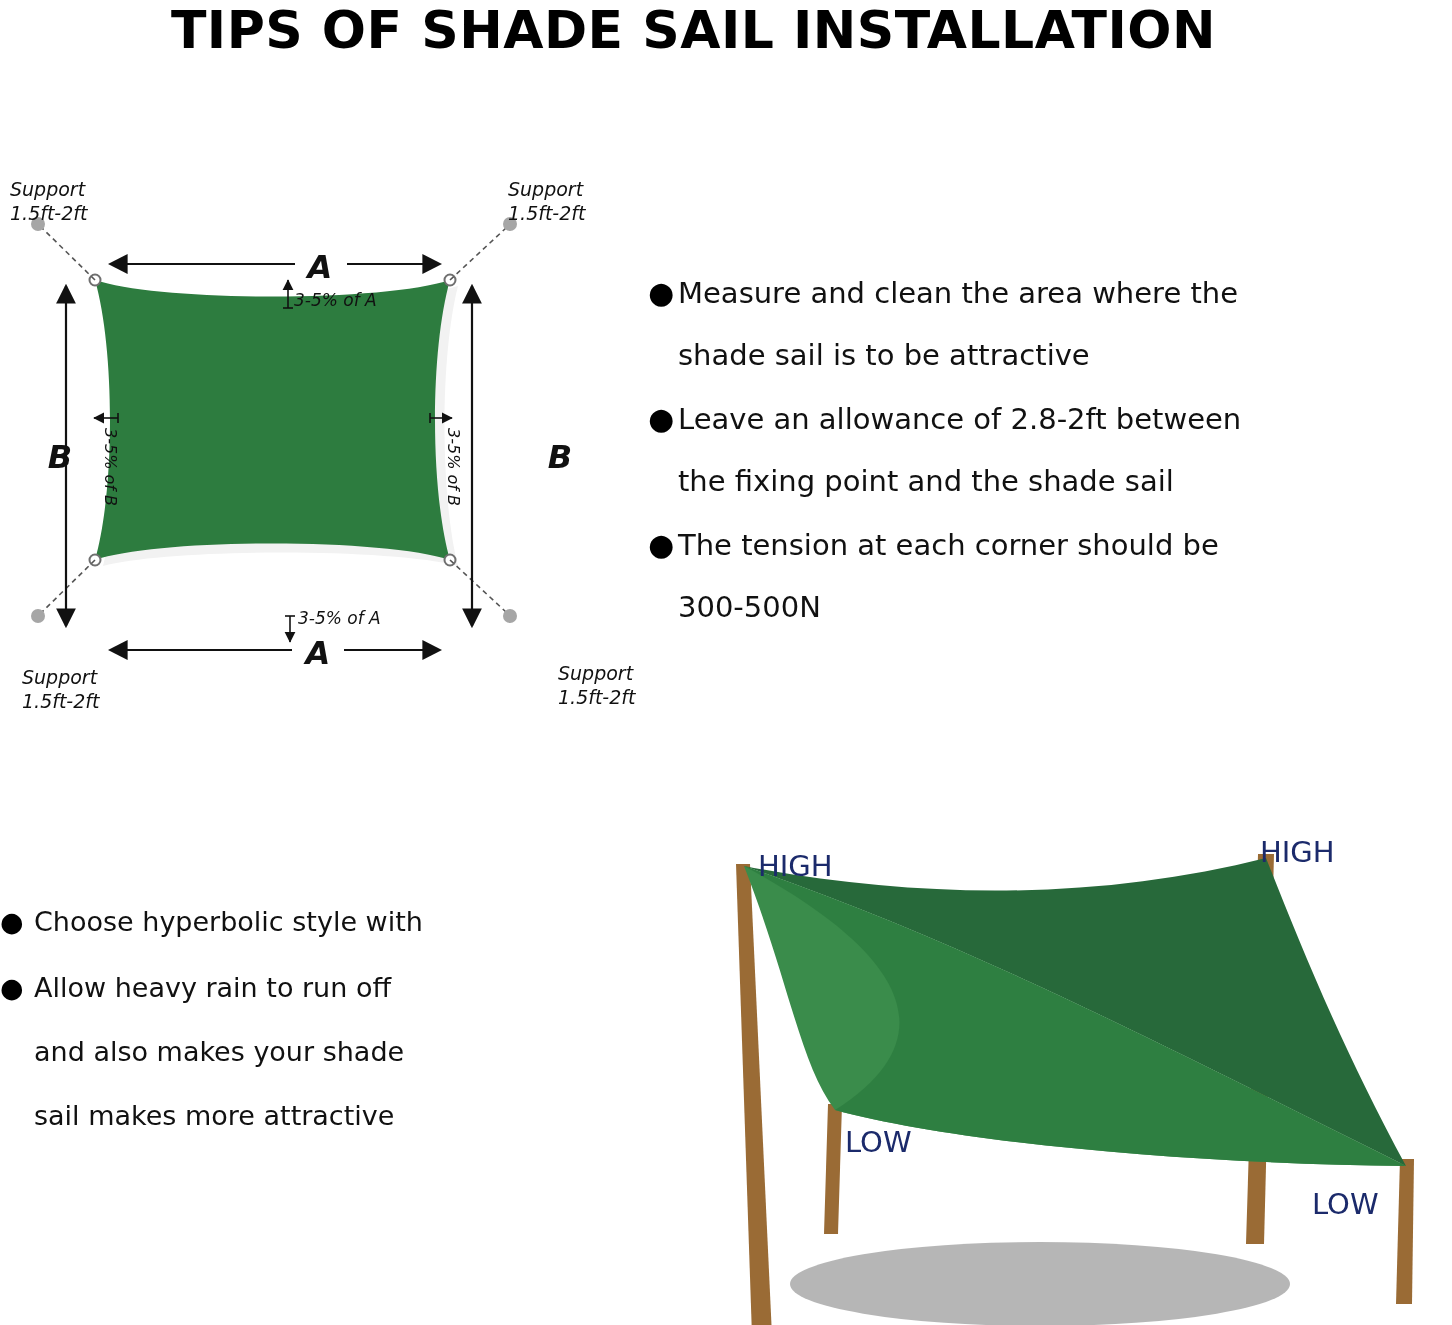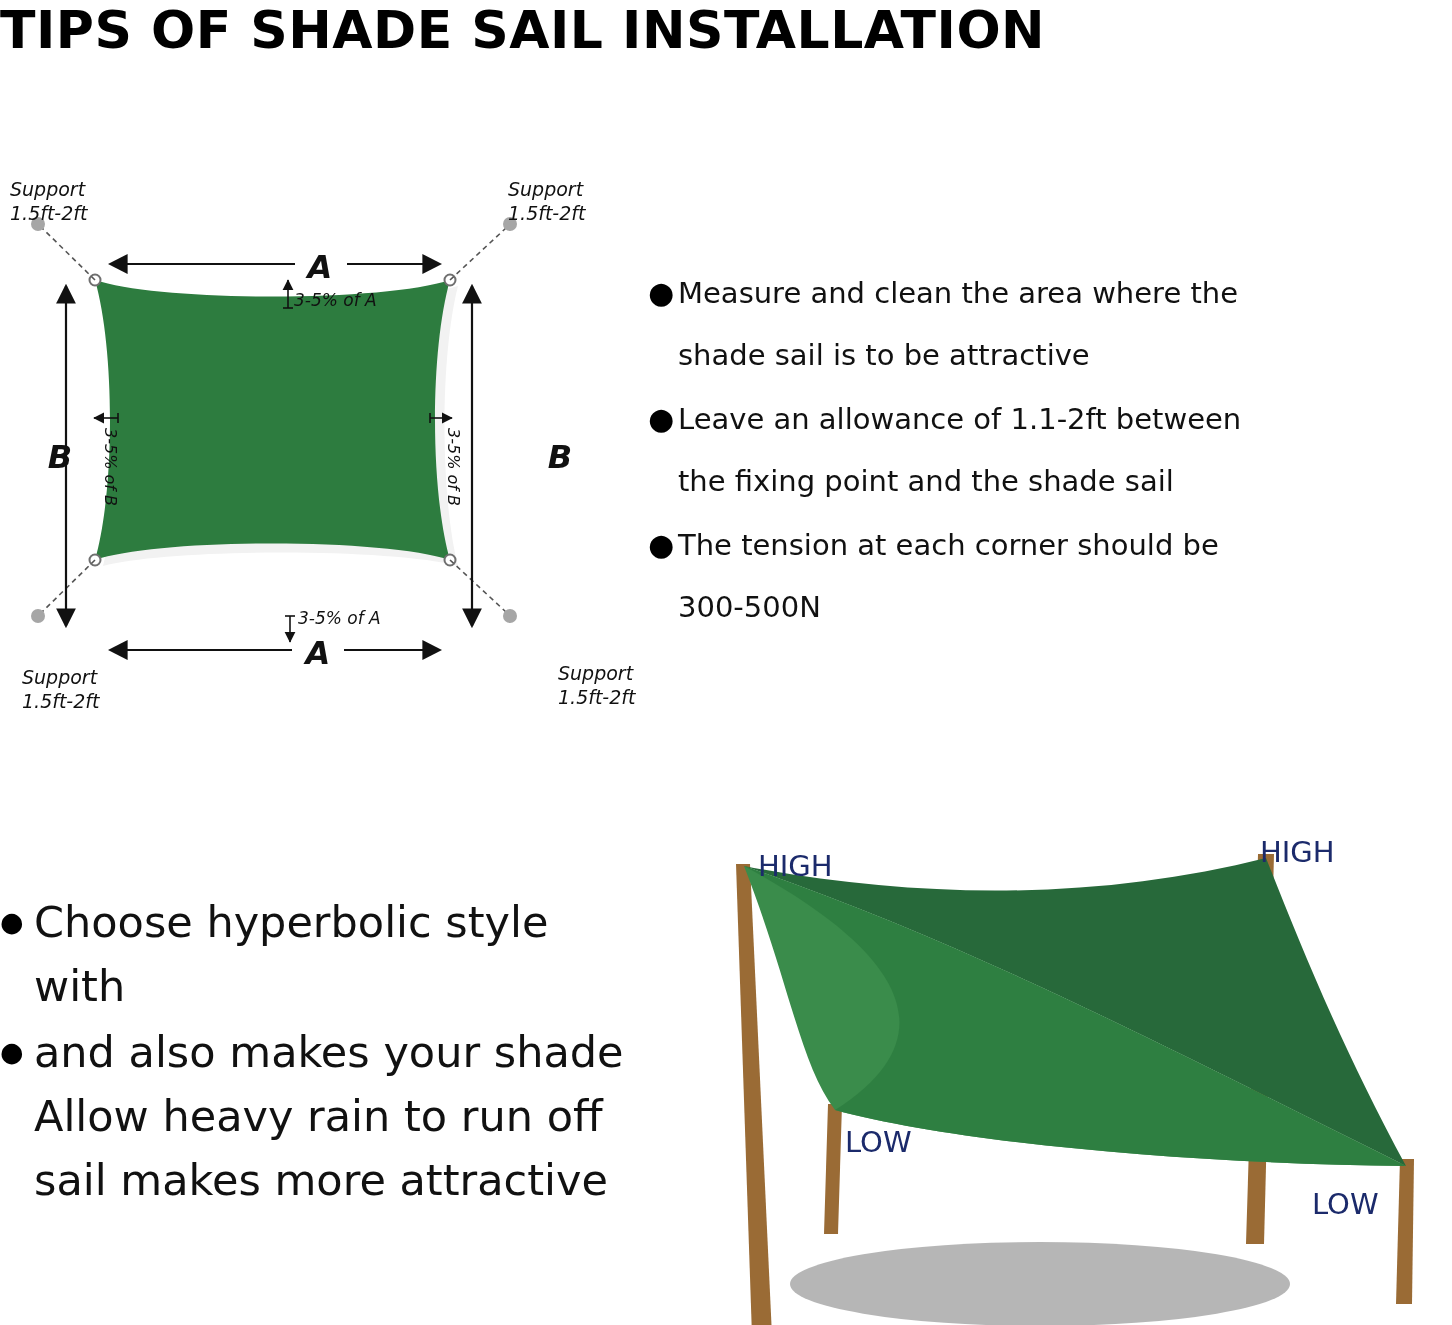--- a/index.html
+++ b/index.html
@@ -15,21 +15,21 @@
     color: #111111;
     overflow: hidden;
   }
 
   
   .title {
     position: absolute;
     top: 0px;
     left: 0;
     width: 1216px;
-    text-align: left;
+    text-align: right;
     font-family: "DejaVu Sans", sans-serif;
     font-weight: bold;
     font-size: 52px;
     letter-spacing: 0.5px;
     color: #000000;
     white-space: nowrap;
   }
 
   
   .diagram-top {
@@ -75,21 +75,21 @@
     left: 0px;
     top: 890px;
     width: 640px;
   }
   .bullets-bottom .bullet-dot {
     width: 34px;
     font-size: 27px;
     line-height: 64px;
   }
   .bullets-bottom .bullet-text {
-    font-size: 43px;
+    font-size: 27px;
     line-height: 64px;
   }
 
   
   .diagram-bottom {
     position: absolute;
     left: 640px;
     top: 814px;
     width: 812px;
     height: 535px;
@@ -188,21 +188,21 @@
     <div class="bullet-dot">●</div>
     <div>
       <div class="bullet-text">Measure and clean the area where the</div>
       <div class="bullet-text">shade sail is to be attractive</div>
     </div>
   </div>
 
   <div class="bullet-row">
     <div class="bullet-dot">●</div>
     <div>
-      <div class="bullet-text">Leave an allowance of 1.1-2ft between</div>
+      <div class="bullet-text">Leave an allowance of 2.8-2ft between</div>
       <div class="bullet-text">the fixing point and the shade sail</div>
     </div>
   </div>
 
   <div class="bullet-row">
     <div class="bullet-dot">●</div>
     <div>
       <div class="bullet-text">The tension at each corner should be</div>
       <div class="bullet-text">300-500N</div>
     </div>
@@ -215,22 +215,22 @@
   <div class="bullet-row">
     <div class="bullet-dot">●</div>
     <div>
       <div class="bullet-text">Choose hyperbolic style with</div>
     </div>
   </div>
 
   <div class="bullet-row">
     <div class="bullet-dot">●</div>
     <div>
+      <div class="bullet-text">Allow heavy rain to run off</div>
       <div class="bullet-text">and also makes your shade</div>
-      <div class="bullet-text">Allow heavy rain to run off</div>
       <div class="bullet-text">sail makes more attractive</div>
     </div>
   </div>
 
 </div>
 
 <div class="diagram-bottom">
   <svg width="812" height="535" viewBox="0 0 812 535" xmlns="http://www.w3.org/2000/svg">
 
     <ellipse cx="400" cy="470" rx="250" ry="42" fill="#9e9e9e" opacity="0.75"></ellipse>

